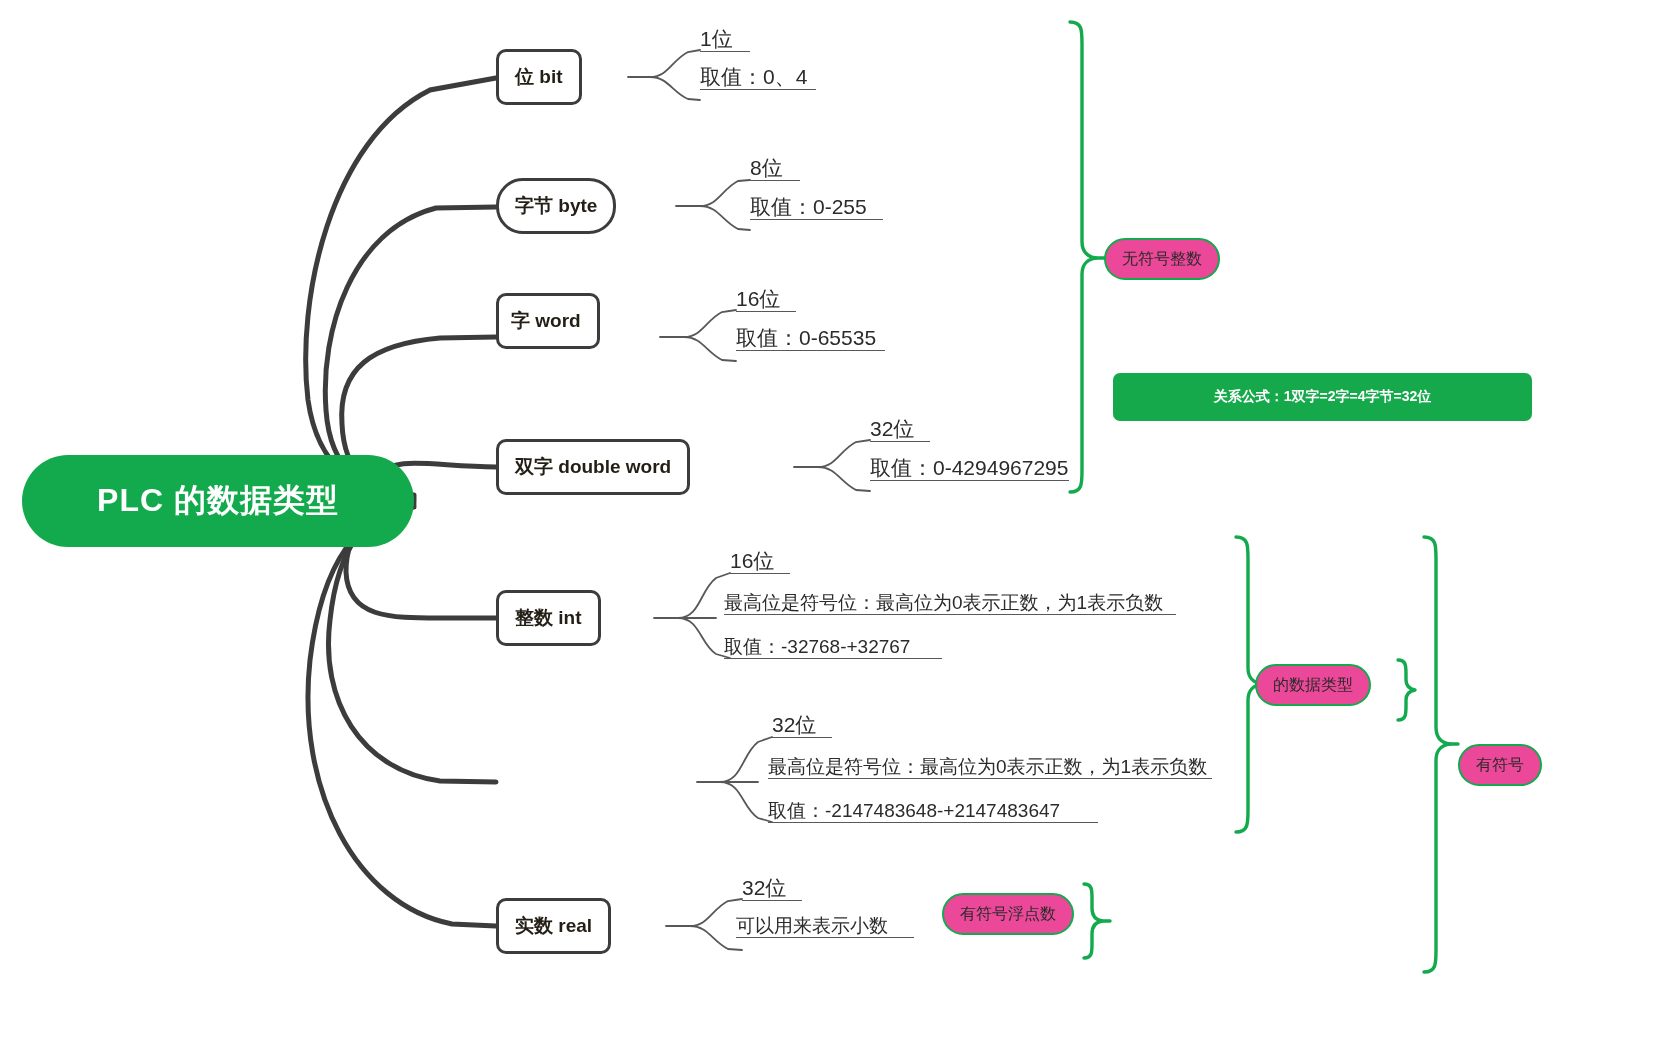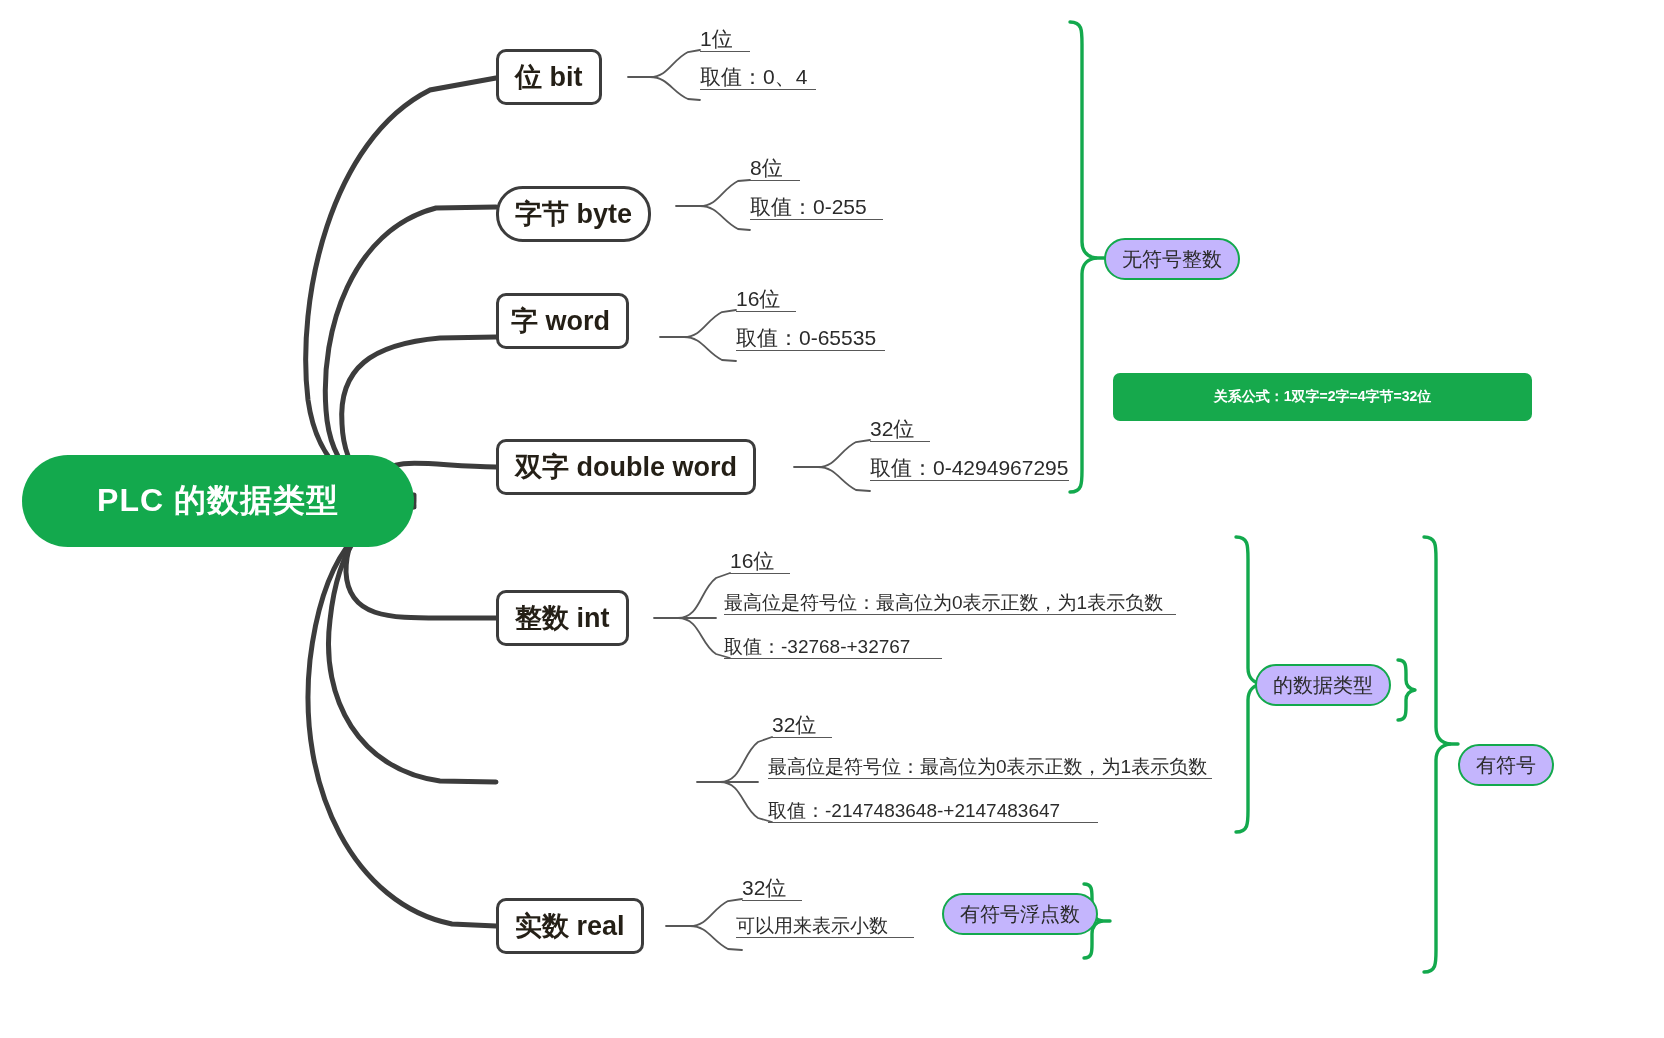--- a/index.html
+++ b/index.html
@@ -49,21 +49,21 @@
 
   
   .type-node {
     position: absolute;
     background: #ffffff;
     border: 3px solid #3c3c3c;
     border-radius: 10px;
     display: flex;
     align-items: center;
     justify-content: center;
-    font-size: 27px;
+    font-size: 19px;
     font-weight: bold;
     color: #241f16;
     padding: 0 16px;
     box-sizing: border-box;
     height: 56px;
     z-index: 4;
     white-space: nowrap;
   }
 
   
@@ -79,23 +79,23 @@
   }
   .leaf.small {
     font-size: 19px;
   }
 
   
   .pill {
     position: absolute;
     border: 2.4px solid #13A94D;
     border-radius: 22px;
-    background: #c4b5fd;
+    background: #ec4899;
     color: #2b2b2b;
-    font-size: 20px;
+    font-size: 16px;
     display: flex;
     align-items: center;
     justify-content: center;
     padding: 18px 16px;
     height: 42px;
     box-sizing: border-box;
     white-space: nowrap;
     z-index: 5;
   }
 
@@ -197,21 +197,21 @@
     </g>
   </svg>
 
   <div class="root-node">
     <span>PLC 的数据类型</span>
   </div>
 
   <div class="type-node" style="left:496px; top:49px;">
     <span>位 bit</span>
   </div>
-  <div class="type-node" style="left:496px; top:186px;border-radius:27px;">
+  <div class="type-node" style="left:496px; top:178px;border-radius:27px;">
     <span>字节 byte</span>
   </div>
   <div class="type-node" style="left:496px; top:293px;padding-left:12px;">
     <span>字 word</span>
   </div>
   <div class="type-node" style="left:496px; top:439px;">
     <span>双字 double word</span>
   </div>
   <div class="type-node" style="left:496px; top:590px;">
     <span>整数 int</span>

